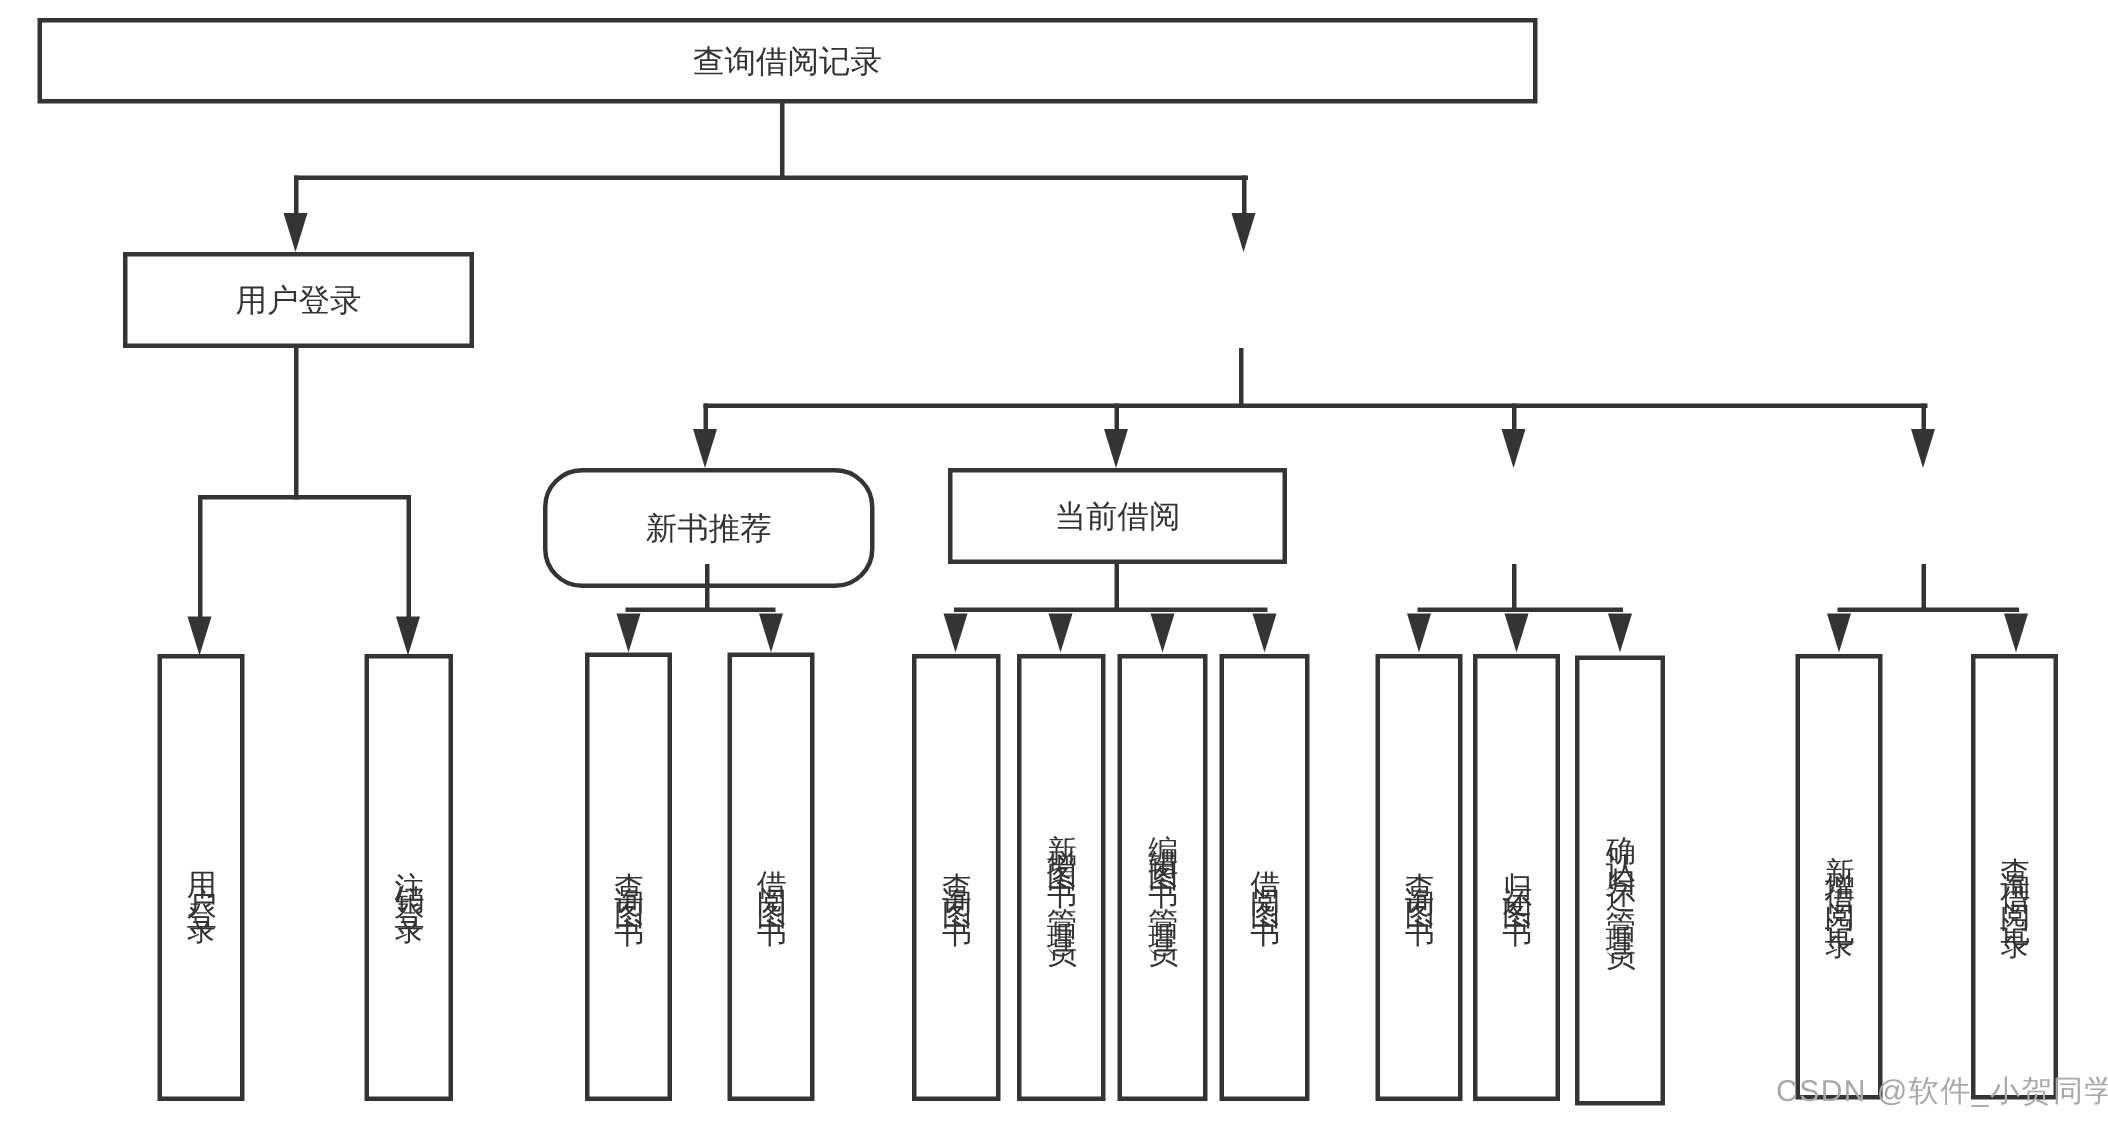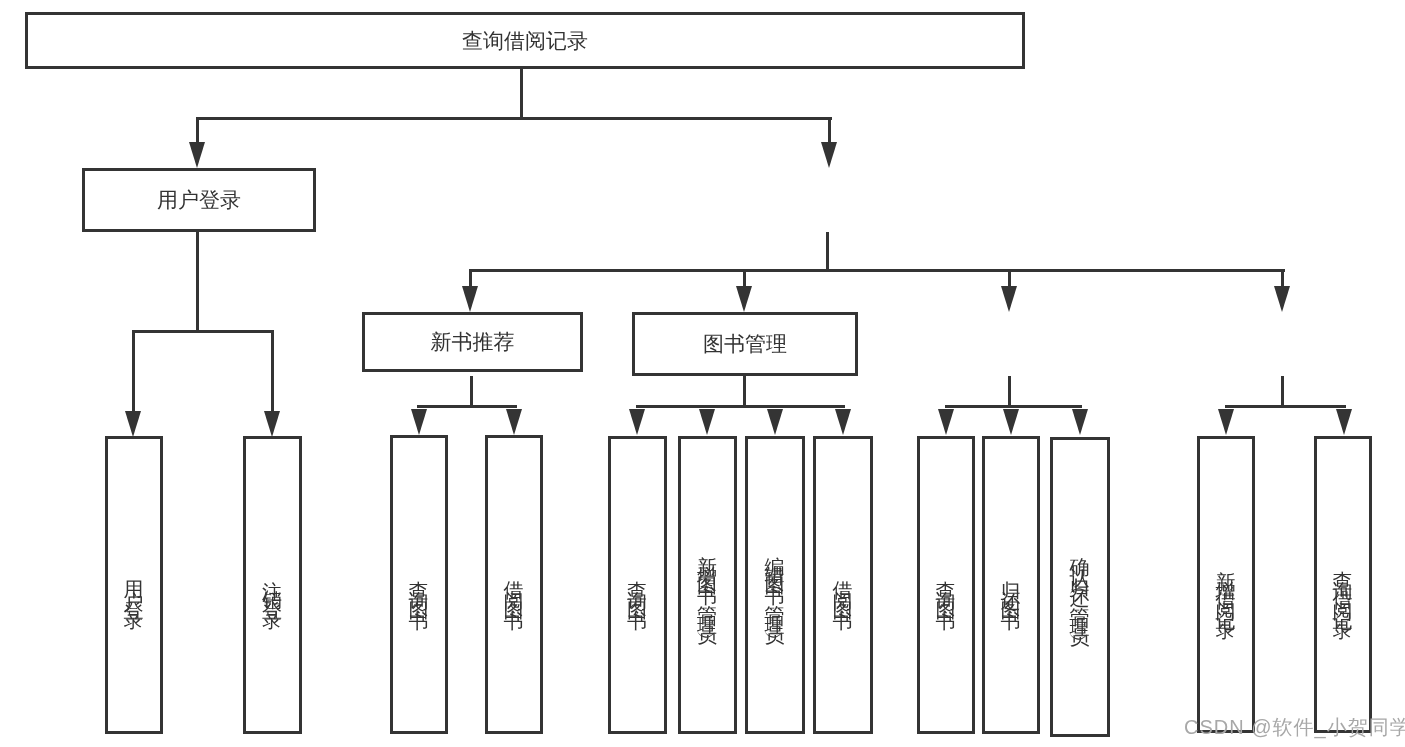--- a/index.html
+++ b/index.html
@@ -58,23 +58,23 @@
 </head>
 <body>
 
 <div id="stage">
 
   <div class="box" style="left:25px;top:12px;width:1000px;height:57px;">查询借阅记录</div>
 
   <div class="box" style="left:82px;top:168px;width:234px;height:64px;">用户登录</div>
 
 
-  <div class="box" style="left:362px;top:312px;width:221px;height:60px;">新书推荐</div>
+  <div class="box" style="left:362px;top:312px;width:221px;height:80px;border-radius:26px;">新书推荐</div>
 
-  <div class="box" style="left:632px;top:312px;width:226px;height:64px;">图书管理</div>
+  <div class="box" style="left:632px;top:312px;width:226px;height:64px;">当前借阅</div>
 
 
 
   <div class="box leaf" style="left:105px;top:436px;width:58px;height:298px;">
     <span>用户登录</span>
   </div>
   <div class="box leaf" style="left:243px;top:436px;width:59px;height:298px;">
     <span>注销登录</span>
   </div>
 

